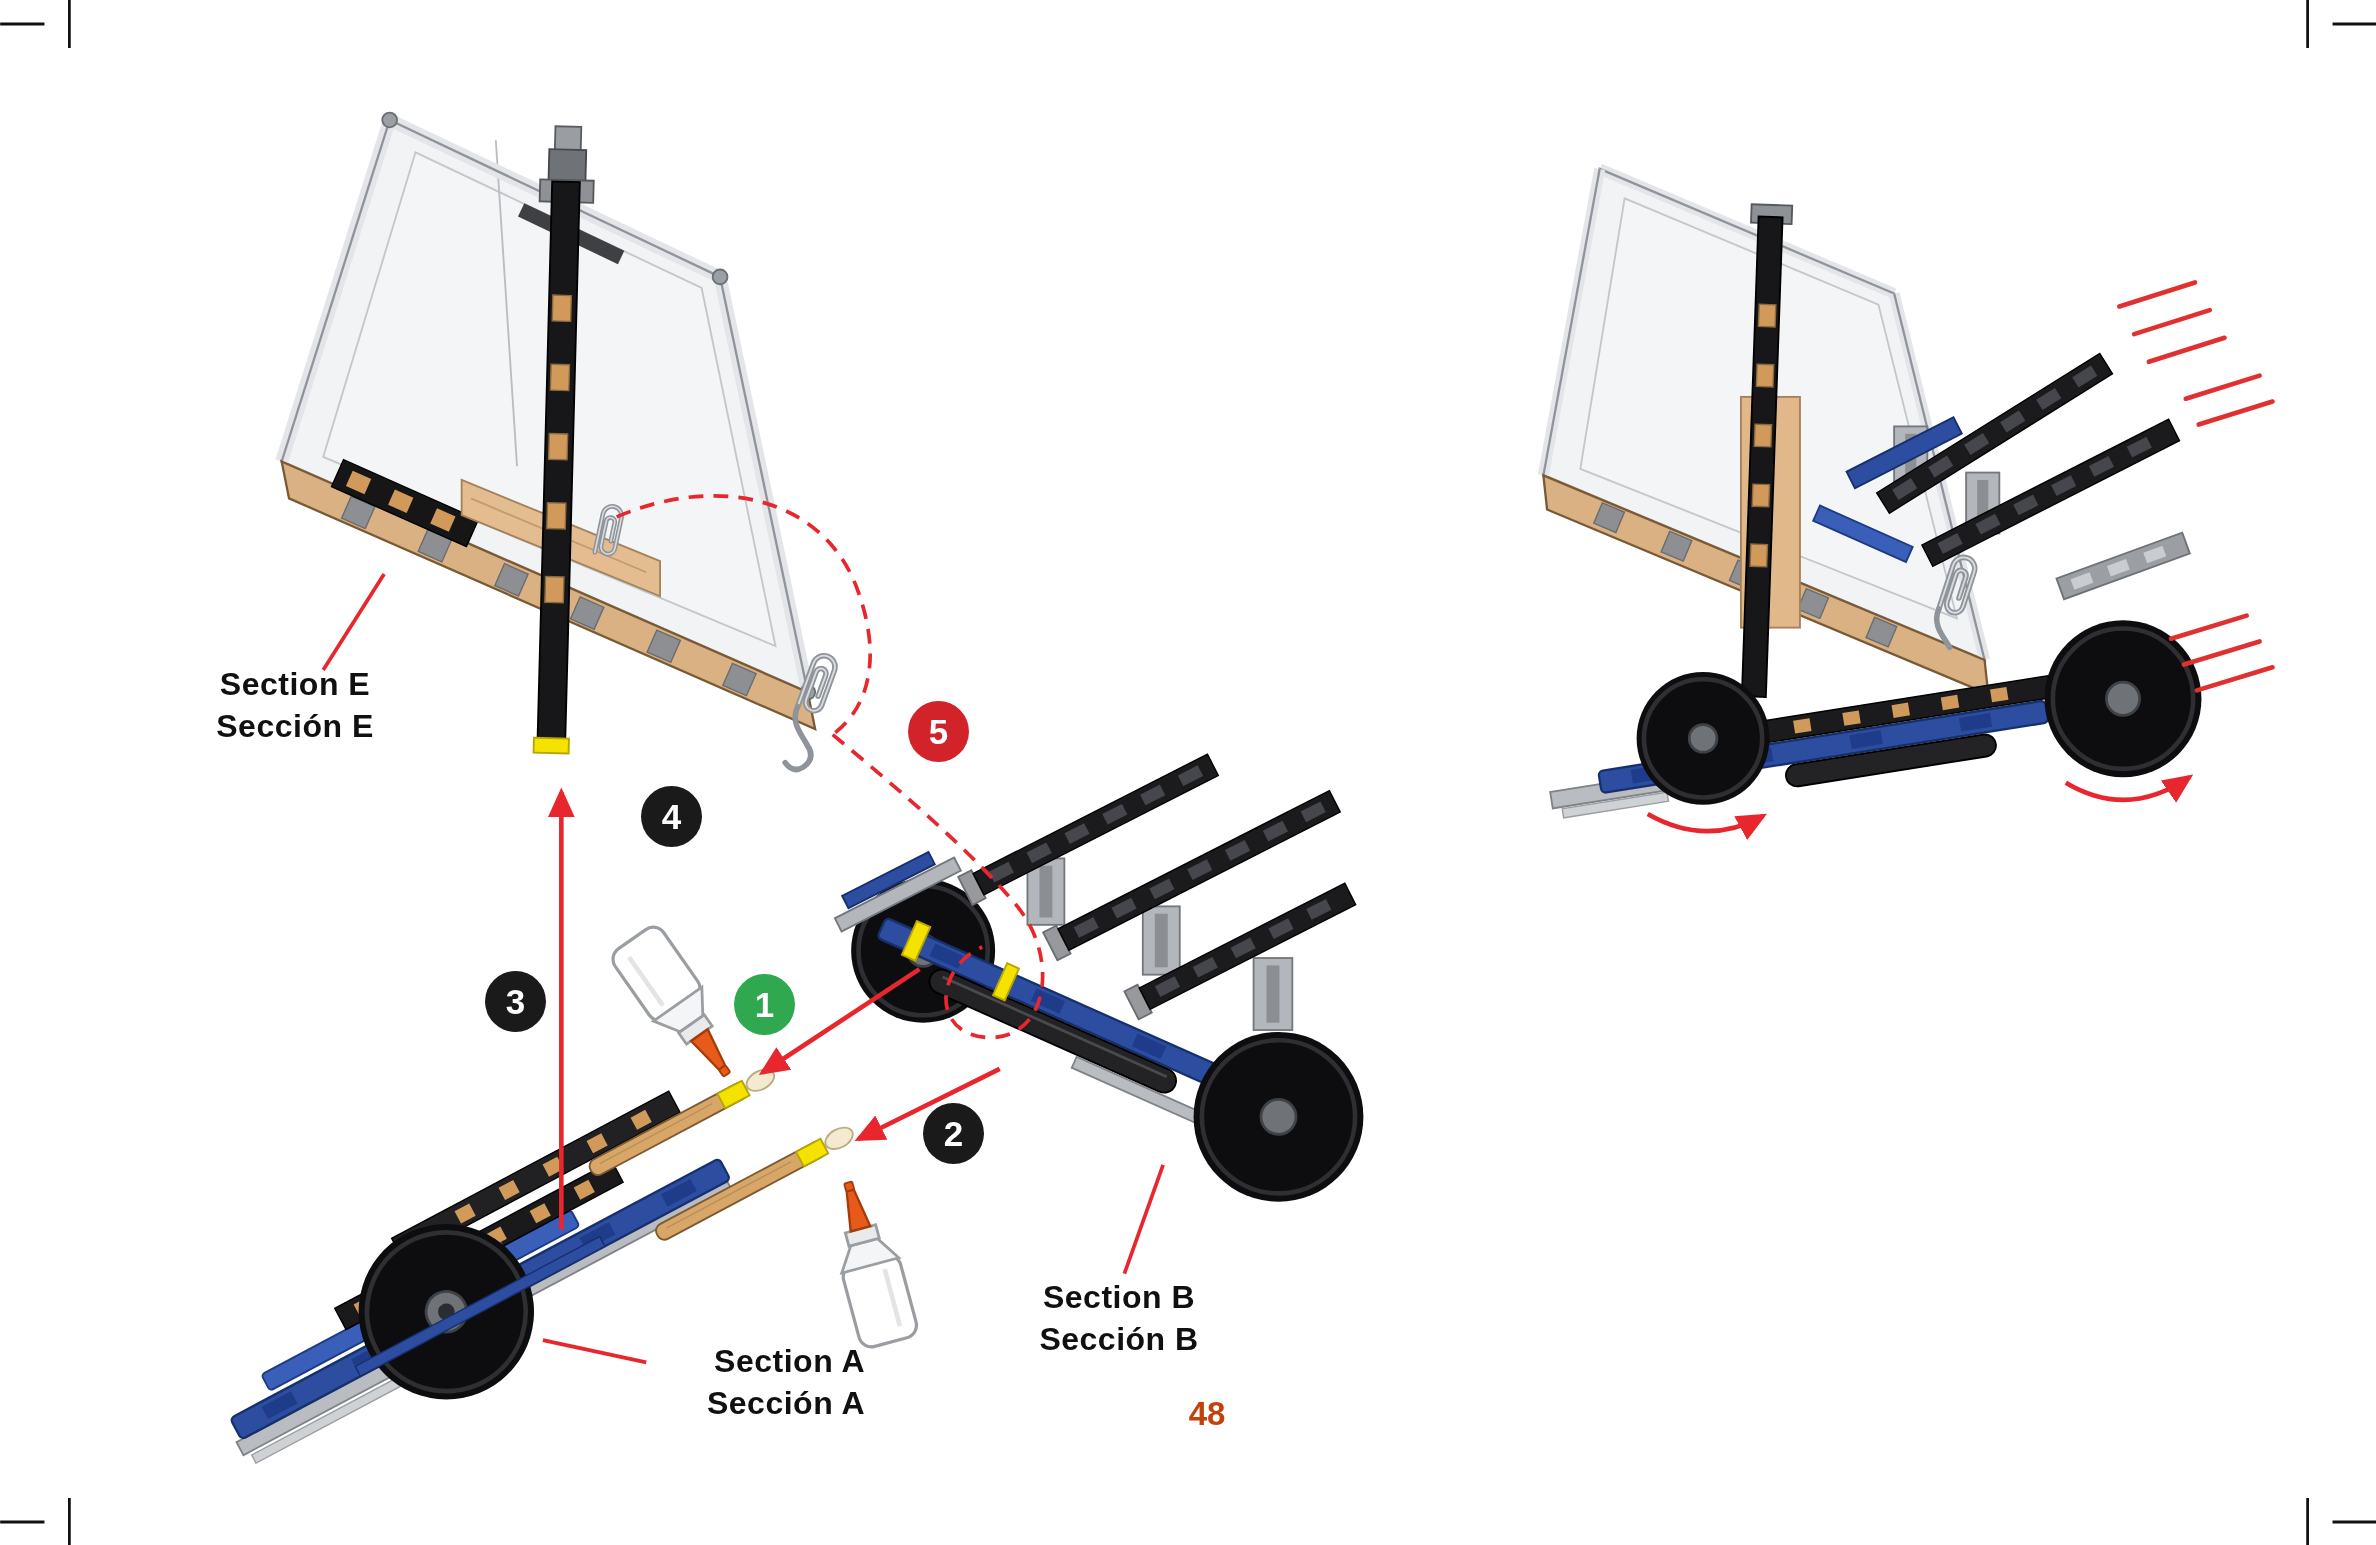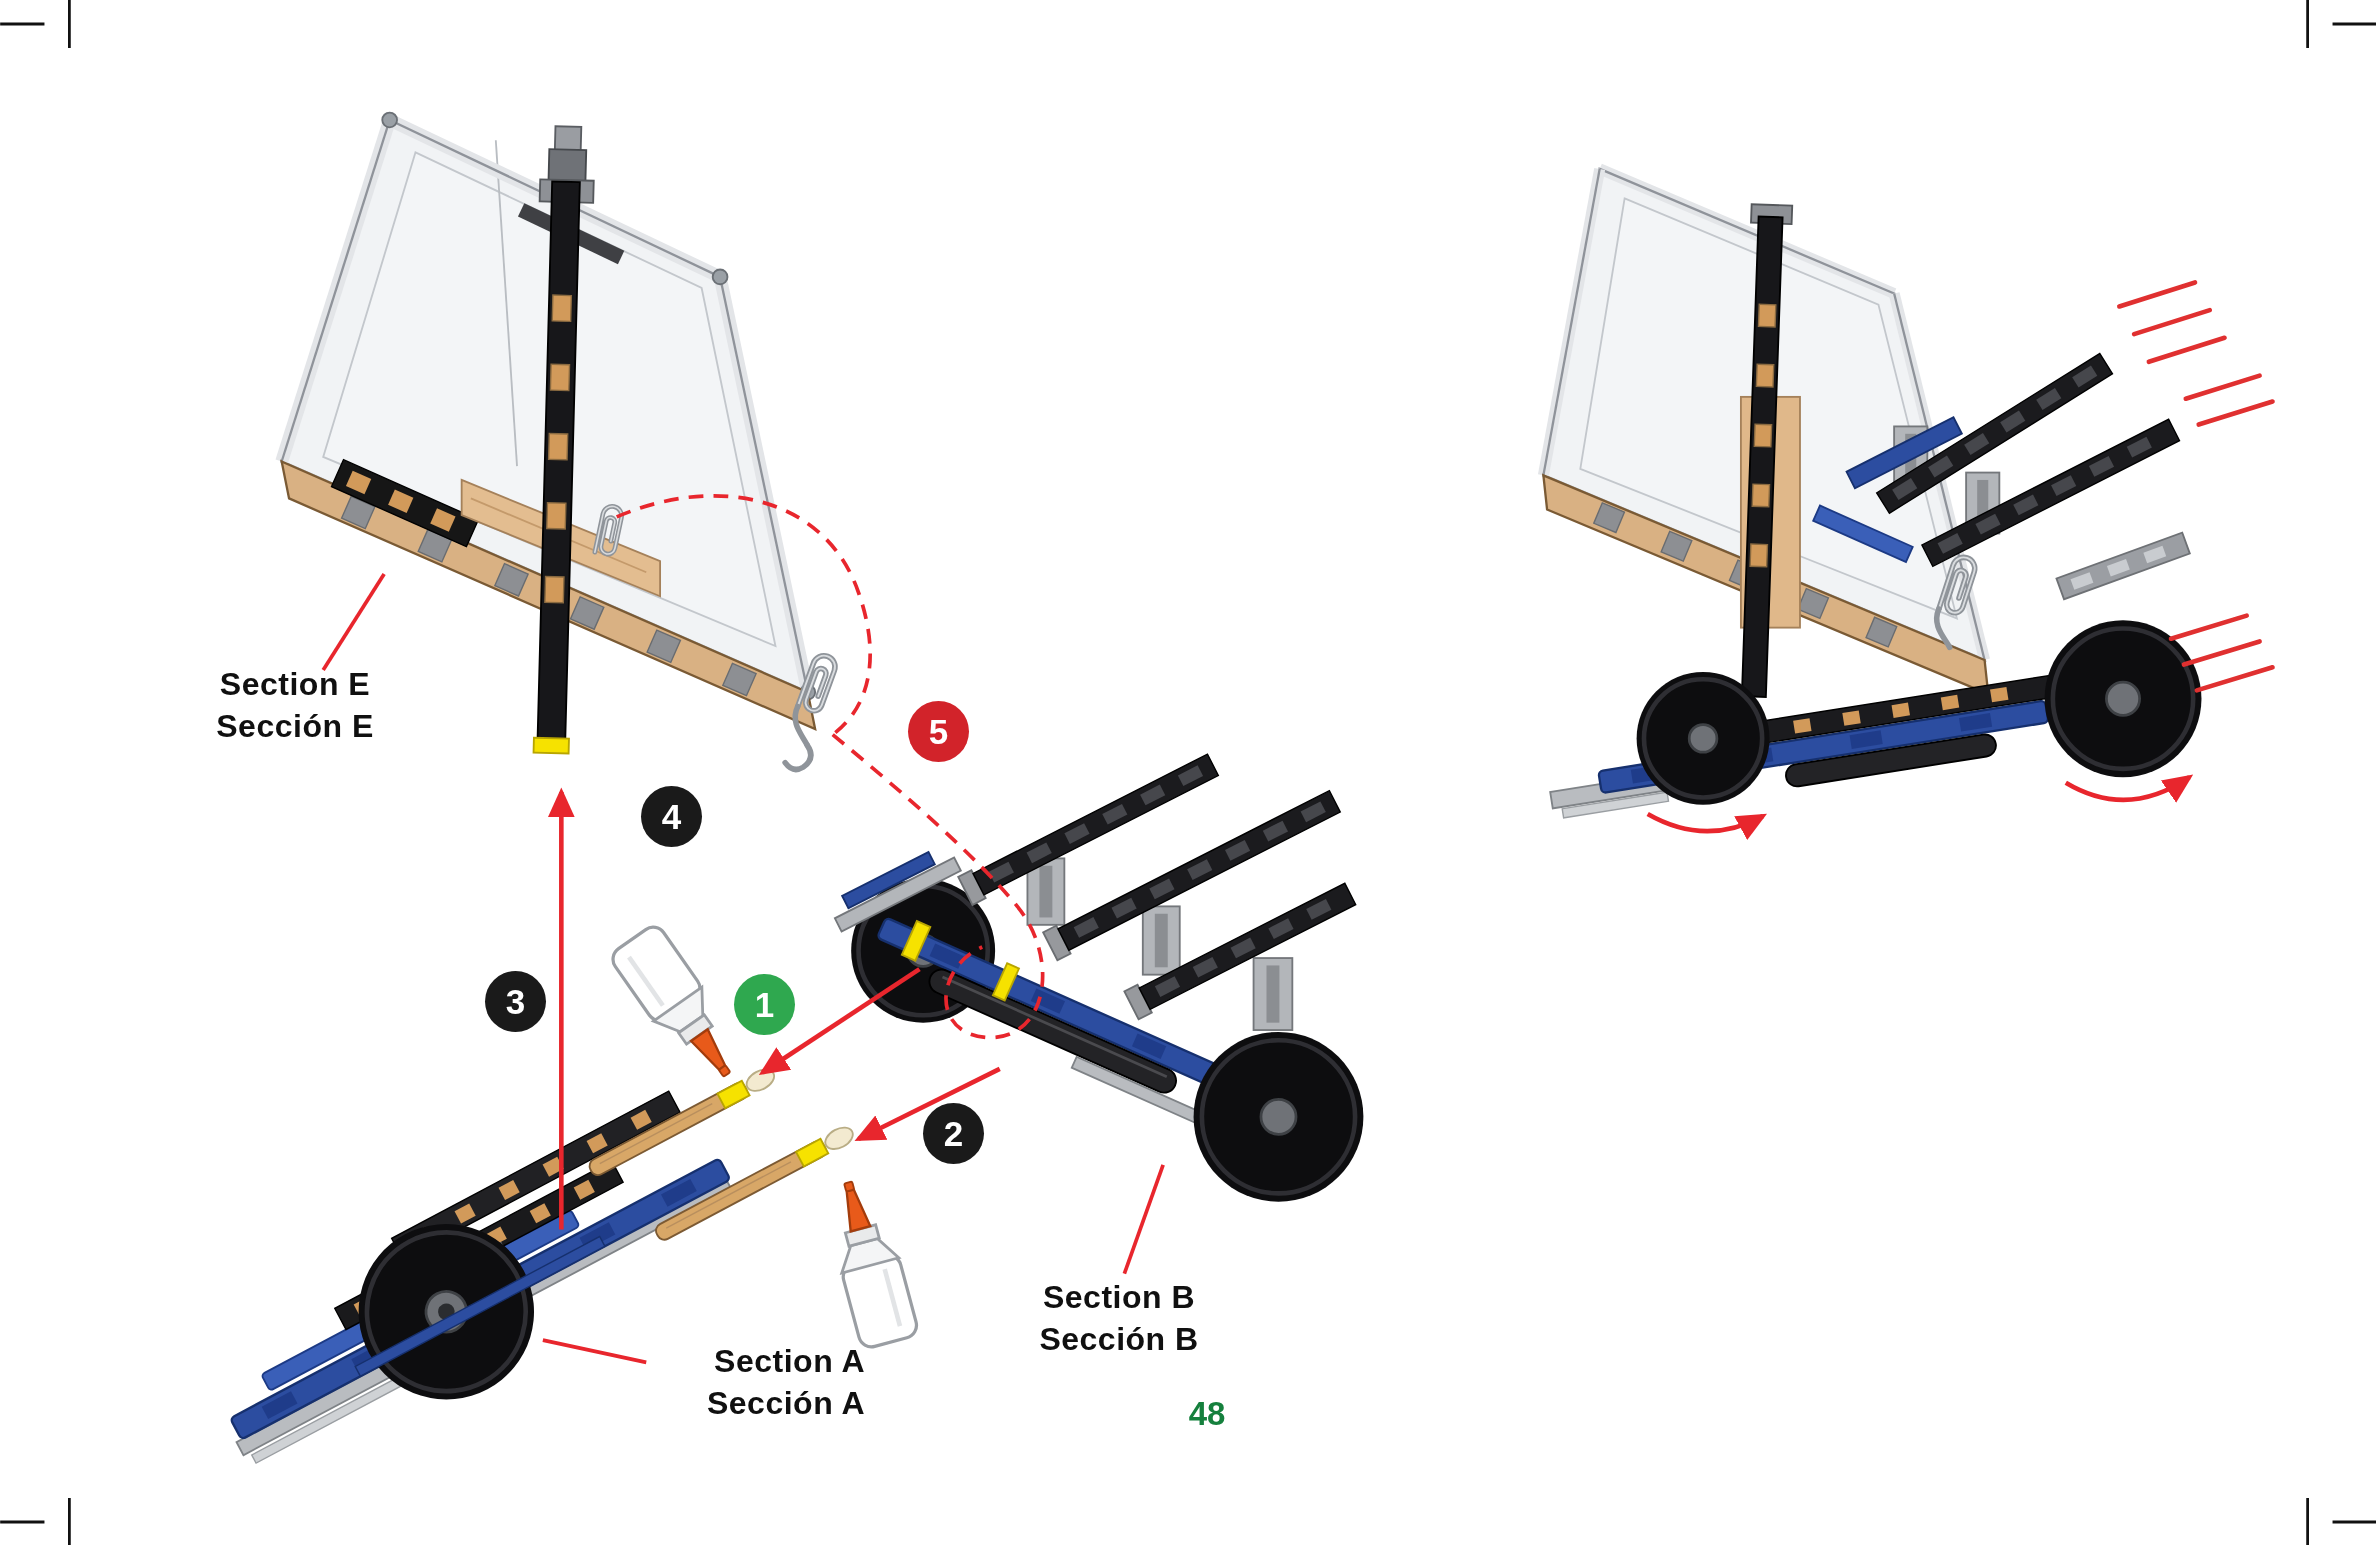--- a/index.html
+++ b/index.html
@@ -17,21 +17,21 @@
   .step {
     position:absolute; width:61px; height:61px; border-radius:50%;
     color:#ffffff; font-weight:bold; font-size:35px;
     display:flex; align-items:center; justify-content:center;
   }
   .step--black { background:#1a1a1a; }
   .step--green { background:#2fa84f; }
   .step--red   { background:#d2232a; }
   .page-number {
     position:absolute; left:1174px; top:1395px; width:66px;
-    text-align:center; font-weight:bold; font-size:33px; color:#15803d;
+    text-align:center; font-weight:bold; font-size:33px; color:#c2410c;
   }
 </style>
 </head>
 <body>
 
 <div class="page">
 
 <svg class="art" width="2377" height="1546" viewBox="0 0 2575 1675">
   <defs>
     <marker id="arr" viewBox="0 0 10 10" refX="8.5" refY="5" markerWidth="6.5" markerHeight="6.5" orient="auto-start-reverse">

